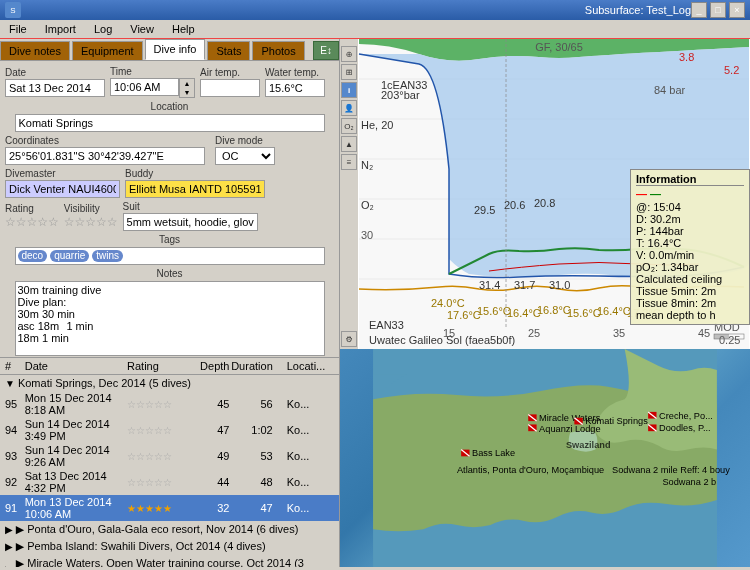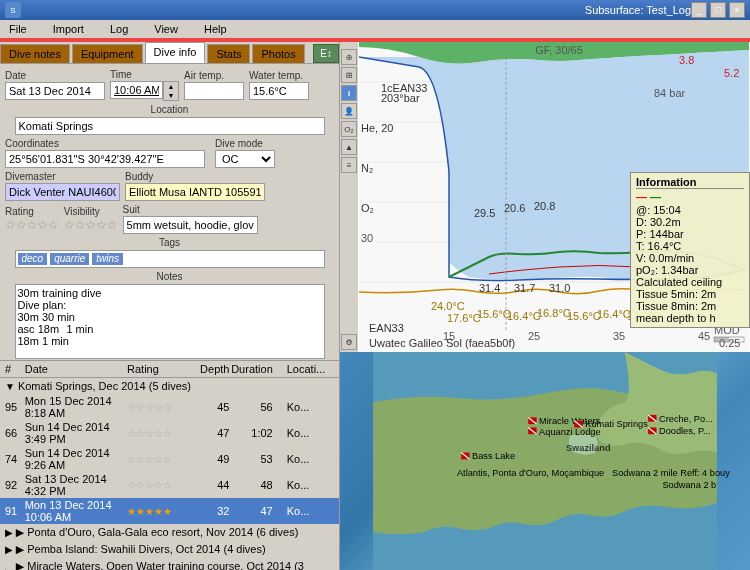--- a/index.html
+++ b/index.html
@@ -26,22 +26,22 @@
       font-size: 9px; 
       cursor: pointer;
       display: flex; align-items: center; justify-content: center;
     }
 
     
     .menubar {
       background: #d4d0c8;
       padding: 2px 5px;
       display: flex;
-      gap: 18px;
-      border-bottom: 4px solid #ef4444;
+      gap: 10px;
+      border-bottom: 1px solid #ef4444;
     }
     .menubar-item { cursor: pointer; padding: 1px 4px; }
 
     
     .main-container { display: flex; height: calc(570px - 42px); }
 
     
     .left-panel { width: 340px; min-width: 340px; display: flex; flex-direction: column; border-right: 1px solid #999; }
 
     
@@ -69,21 +69,21 @@
     .field-label { font-size: 10px; color: #333; margin-bottom: 1px; }
     
     input[type="text"] {
       border: 1px solid #999;
       background: white;
       padding: 1px 3px;
       height: 18px;
     }
     
     .date-field { width: 100px; }
-    .time-field { width: 53px; text-decoration: underline; }
+    .time-field { width: 69px; }
     .airtemp-field { width: 60px; }
     .watertemp-field { width: 60px; }
     .location-field { width: 310px; }
     .coord-field { width: 200px; }
     .divemode-field { width: 60px; }
     
     .spin-btn { 
       display: flex; flex-direction: column; border: 1px solid #999; 
       background: #d4d0c8; cursor: pointer;
     }
@@ -100,21 +100,21 @@
 
     .suit-field { width: 135px; }
 
     .tags-container {
       display: flex; gap: 3px; padding: 2px; 
       border: 1px solid #999; background: white;
       width: 310px; flex-wrap: wrap; min-height: 18px;
     }
     .tag { 
       background: #6688cc; color: white; 
-      padding: 0px 4px; border-radius: 0; font-size: 10px; font-style: italic;
+      padding: 0px 4px; border-radius: 6px; font-size: 10px;
     }
 
     .notes-area { 
       border: 1px solid #999; background: white; 
       width: 310px; height: 75px; 
       padding: 2px; overflow-y: auto; resize: none;
       font-size: 11px;
     }
 
     select {
@@ -289,21 +289,21 @@
         </div>
       </div>
 
       <div class="form-row">
         <div class="field-group">
           <div class="field-label">Divemaster</div>
           <input type="text" class="divemaster-field" style="background: rgb(204, 204, 255);" value="Dick Venter NAUI46004">
         </div>
         <div class="field-group">
           <div class="field-label">Buddy</div>
-          <input type="text" class="buddy-field" style="background: #fef9c3;" value="Elliott Musa IANTD 105591">
+          <input type="text" class="buddy-field" style="background: #fde047;" value="Elliott Musa IANTD 105591">
         </div>
       </div>
 
       <div class="form-row">
         <div class="field-group">
           <div class="field-label">Rating</div>
           <div class="stars">☆☆☆☆☆</div>
         </div>
         <div class="field-group">
           <div class="field-label">Visibility</div>
@@ -353,31 +353,31 @@
         <span class="col-num">95</span>
         <span class="col-date">Mon 15 Dec 2014 8:18 AM</span>
         <span class="col-rating">
             <span class="star-empty">☆☆☆☆☆</span>
           </span>
         <span class="col-depth">45</span>
         <span class="col-duration">56</span>
         <span class="col-location">Ko...</span>
       </div>
       <div class="list-item">
-        <span class="col-num">66</span>
+        <span class="col-num">94</span>
         <span class="col-date">Sun 14 Dec 2014 3:49 PM</span>
         <span class="col-rating">
             <span class="star-empty">☆☆☆☆☆</span>
           </span>
         <span class="col-depth">47</span>
         <span class="col-duration">1:02</span>
         <span class="col-location">Ko...</span>
       </div>
       <div class="list-item">
-        <span class="col-num">74</span>
+        <span class="col-num">93</span>
         <span class="col-date">Sun 14 Dec 2014 9:26 AM</span>
         <span class="col-rating">
             <span class="star-empty">☆☆☆☆☆</span>
           </span>
         <span class="col-depth">49</span>
         <span class="col-duration">53</span>
         <span class="col-location">Ko...</span>
       </div>
       <div class="list-item">
         <span class="col-num">92</span>

